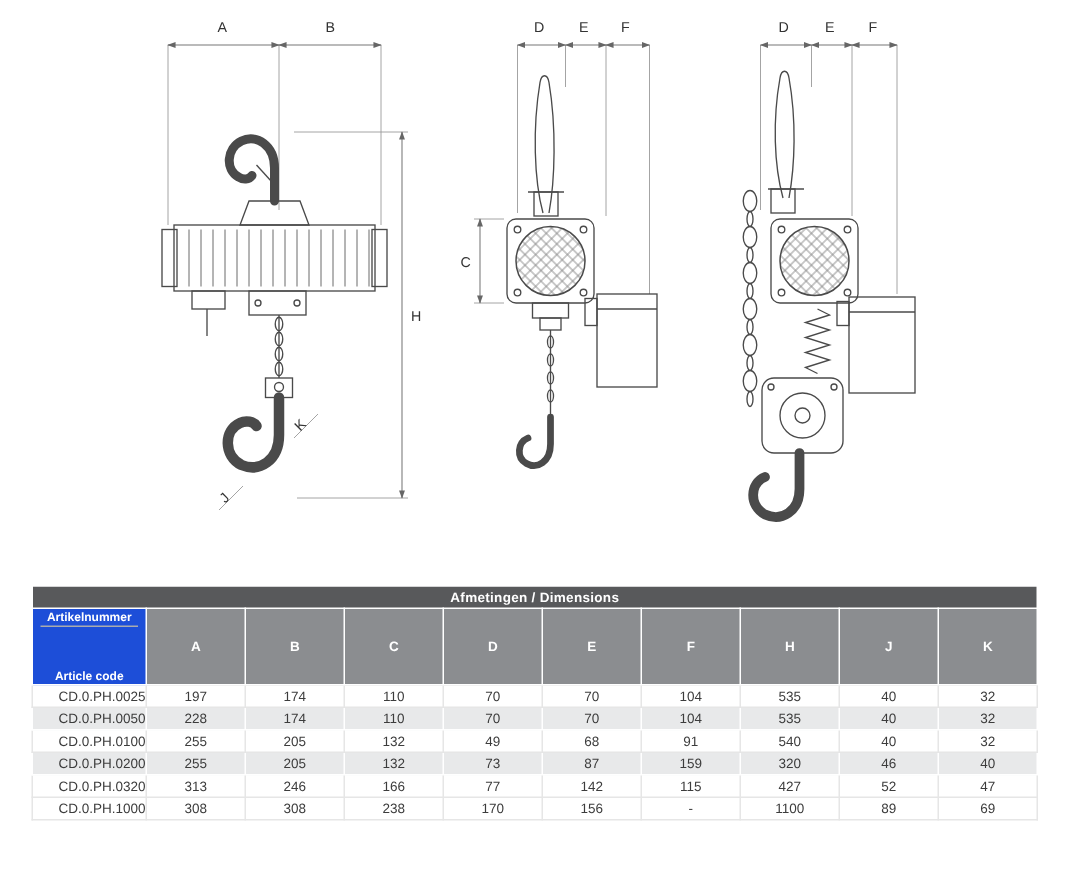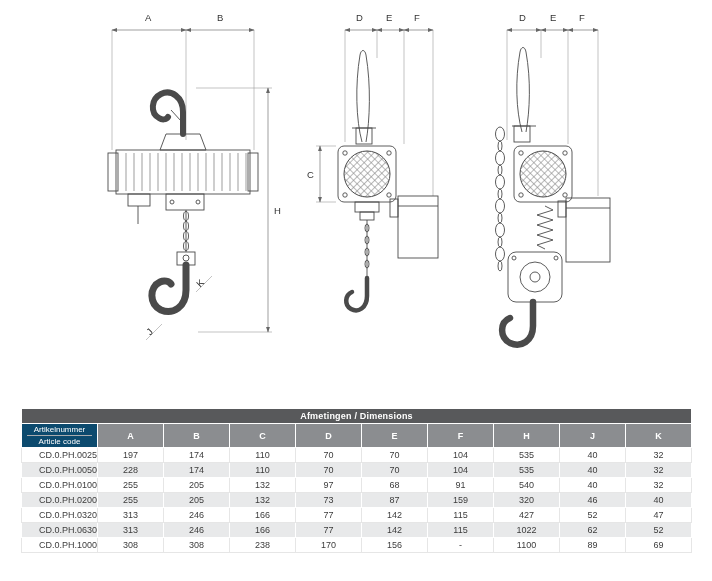--- a/index.html
+++ b/index.html
@@ -14,39 +14,39 @@
   
   .outline { stroke:#4a4a4a; stroke-width:0.9; fill:none; }
   .thick   { stroke:#4a4a4a; fill:none; stroke-linecap:round; stroke-linejoin:round; }
   .ext     { stroke:#9a9a9a; stroke-width:0.6; fill:none; }
   .dim     { stroke:#777777; stroke-width:0.7; fill:none; }
   .fin     { stroke:#5a5a5a; stroke-width:0.6; fill:none; }
   .dim-label { font-size:9.5px; fill:#333; stroke:none; font-family:"Liberation Sans", sans-serif; }
 
   
   table.dims {
-    position:absolute; top:408px; left:21px; width:671px;
+    position:absolute; top:390px; left:21px; width:671px;
     border-collapse:collapse; table-layout:fixed;
     font-size:9px; color:#3c3c3c;
   }
   .dims col.code-col { width:76px; }
   .dims thead th { border:1px solid #fff; }
   .dims .title-row th {
     background:#58595b; color:#fff; font-weight:bold;
     font-size:9px; height:15px; text-align:center; letter-spacing:0.2px;
   }
   .dims .col-h {
     background:#8b8d90; color:#fff; font-weight:bold;
     height:24px; text-align:center; font-size:9px;
   }
   .dims .article-h {
-    background:#0c4a6e; color:#fff; font-size:8px; font-weight:normal;
+    background:#1d4ed8; color:#fff; font-size:8px; font-weight:bold;
     height:24px; vertical-align:middle;
   }
-  .article-h span { display:block; text-align:center; line-height:11px; }
+  .article-h span { display:block; text-align:center; line-height:11px;margin-top:27px; }
   .article-h .u { border-bottom:1px solid #a9abae; margin:0 5px; }
   .dims tbody td {
     height:15px; text-align:center; background:#ffffff;
     border:1px solid #e6e6e6; font-size:9px;
   }
   .dims tbody tr.alt td { background:#e8e9ea; border-color:#ffffff; }
   .dims tbody td.code-cell { text-align:right; padding-left:6px; }
 </style>
 </head>
 <body>
@@ -277,21 +277,21 @@
           <td>104</td>
           <td>535</td>
           <td>40</td>
           <td>32</td>
         </tr>
         <tr>
           <td class="code-cell">CD.0.PH.0100</td>
           <td>255</td>
           <td>205</td>
           <td>132</td>
-          <td>97</td>
+          <td>49</td>
           <td>68</td>
           <td>91</td>
           <td>540</td>
           <td>40</td>
           <td>32</td>
         </tr>
         <tr class="alt">
           <td class="code-cell">CD.0.PH.0200</td>
           <td>255</td>
           <td>205</td>
@@ -308,32 +308,20 @@
           <td>313</td>
           <td>246</td>
           <td>166</td>
           <td>77</td>
           <td>142</td>
           <td>115</td>
           <td>427</td>
           <td>52</td>
           <td>47</td>
         </tr>
-        <tr class="alt">
-          <td class="code-cell">CD.0.PH.0630</td>
-          <td>313</td>
-          <td>246</td>
-          <td>166</td>
-          <td>77</td>
-          <td>142</td>
-          <td>115</td>
-          <td>1022</td>
-          <td>62</td>
-          <td>52</td>
-        </tr>
         <tr>
           <td class="code-cell">CD.0.PH.1000</td>
           <td>308</td>
           <td>308</td>
           <td>238</td>
           <td>170</td>
           <td>156</td>
           <td>-</td>
           <td>1100</td>
           <td>89</td>

